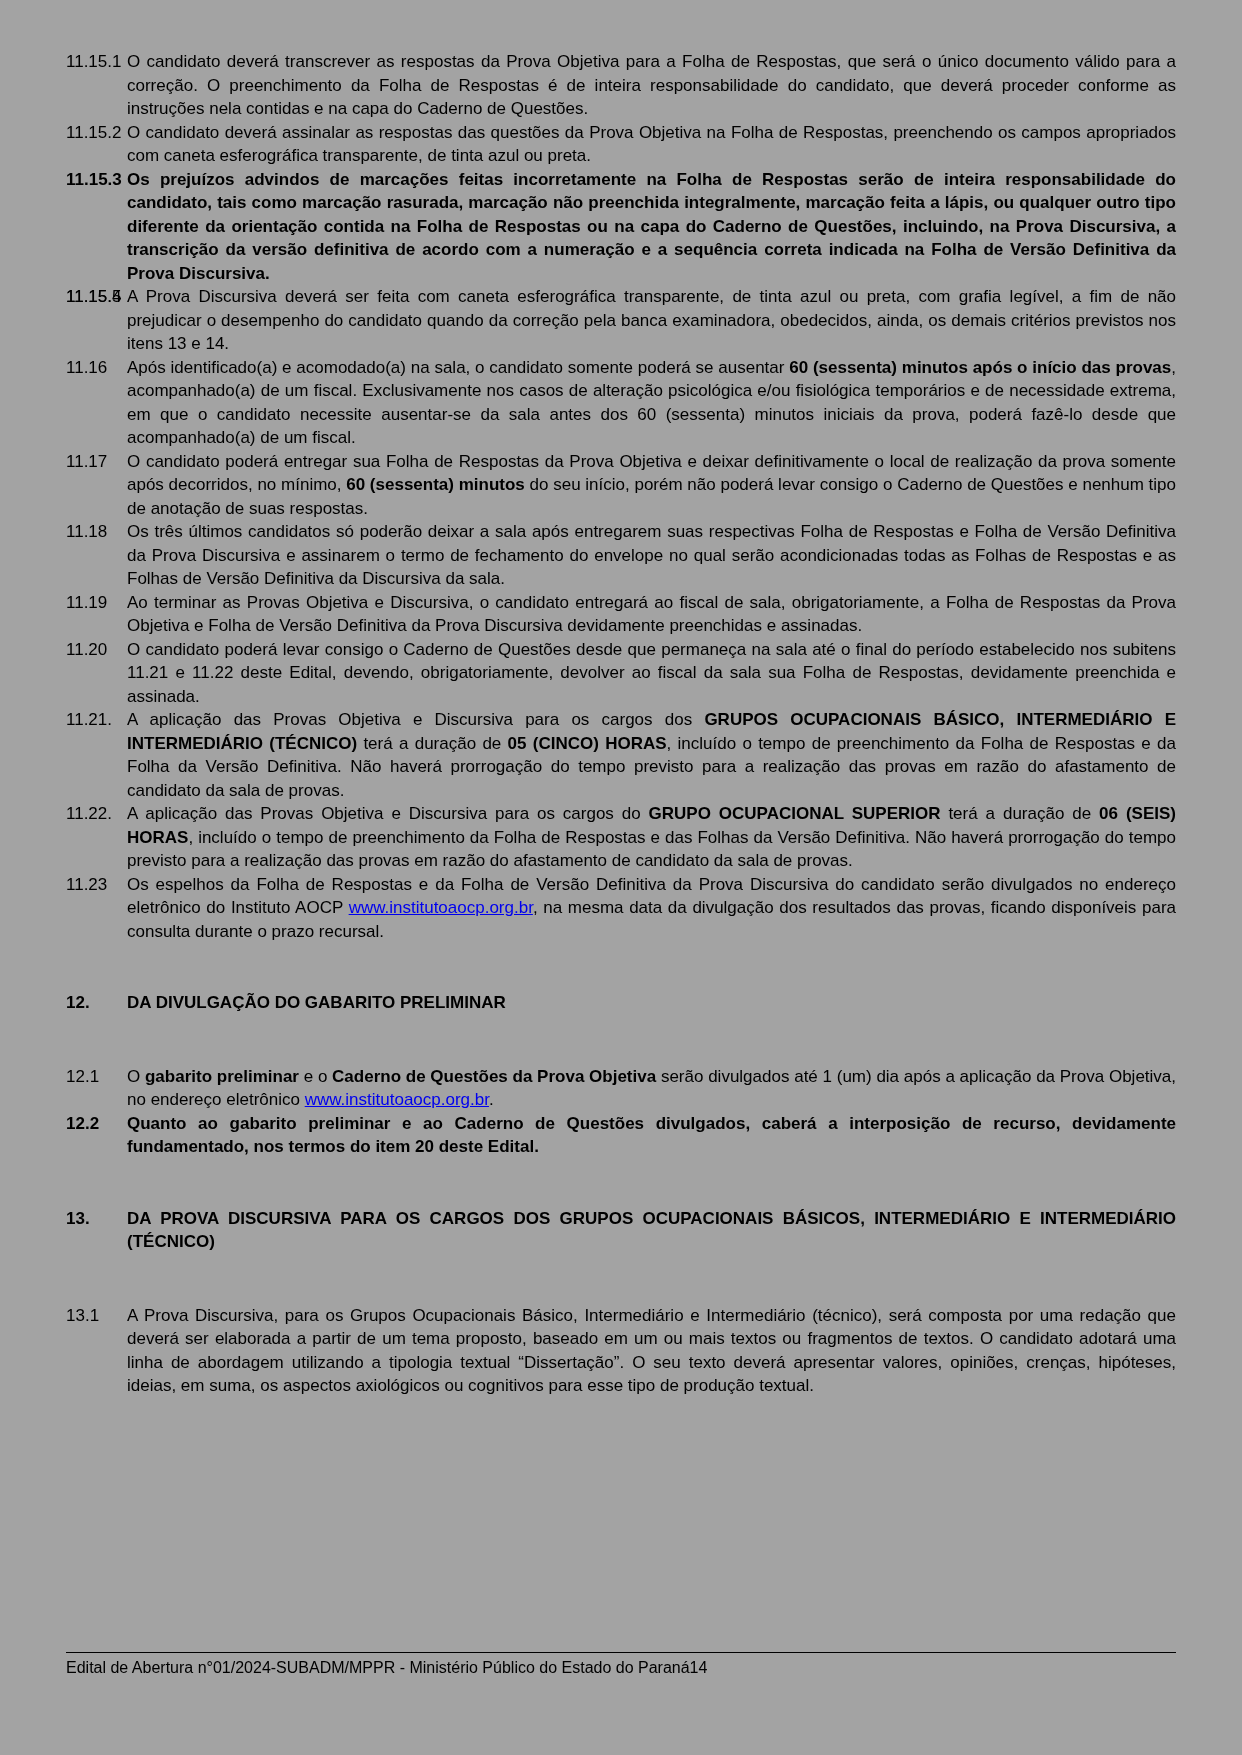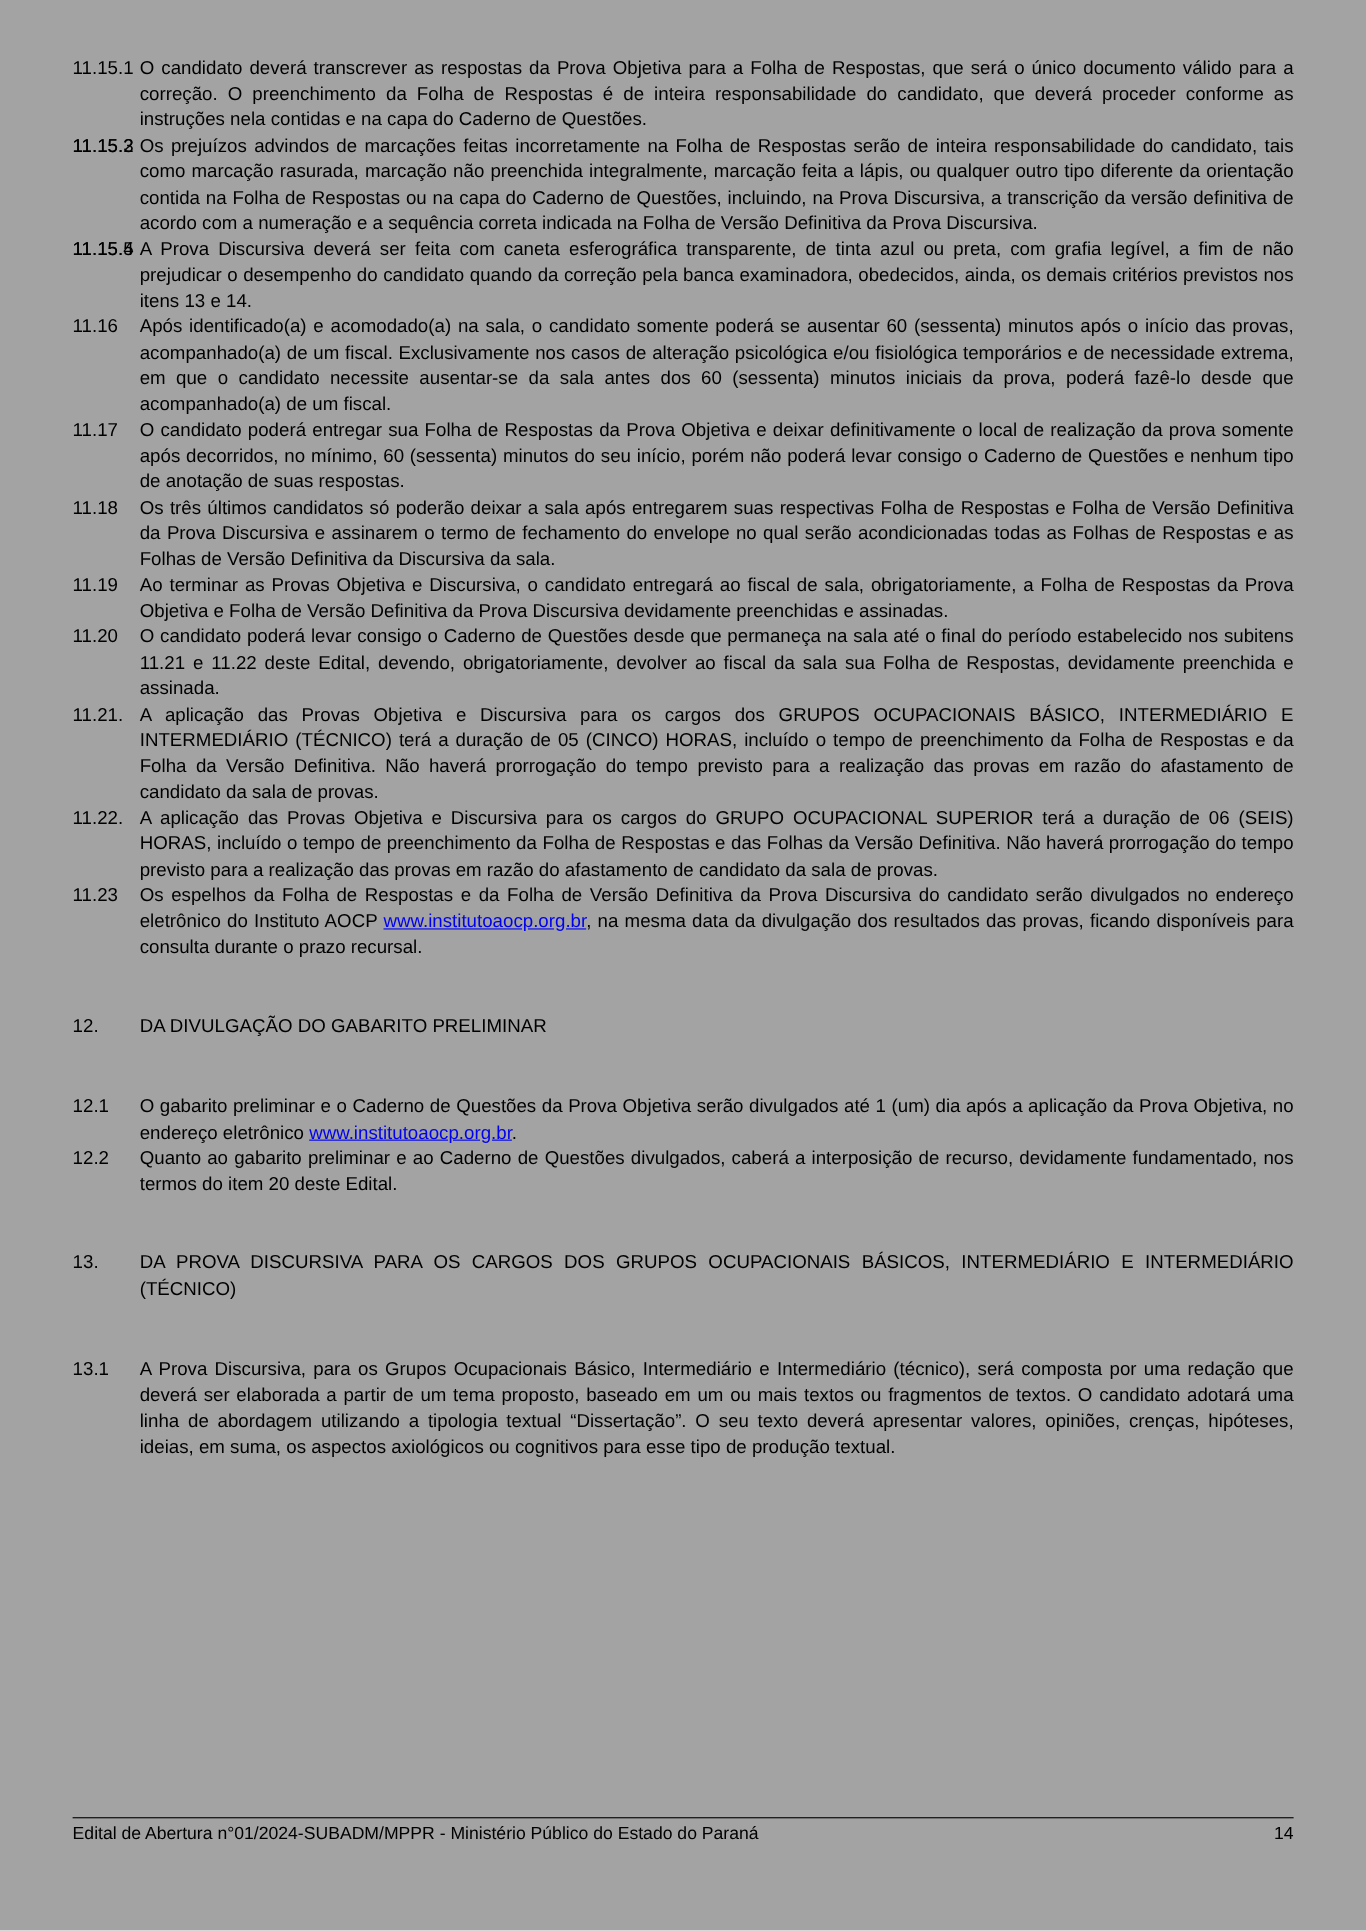--- a/index.html
+++ b/index.html
@@ -29,51 +29,50 @@
   .item .num {
     position: absolute;
     left: 0;
     top: 0;
     white-space: nowrap;
   }
   .heading {
     font-weight: 700;
     margin: 48px 0 50px 0;
   }
-  .b { font-weight: 400; }
+  .b { font-weight: 700; }
   a.doclink {
     color: #0000EE;
     text-decoration: underline;
     cursor: pointer;
   }
   .footer {
     position: absolute;
     left: 66px;
     width: 1110px;
     top: 1652px;
   }
   .footer-line {
     border-top: 1.5px solid #000000;
     height: 0;
   }
   .footer-row {
     display: flex;
-    justify-content: space-between;
     font-size: 16px;
     line-height: 22px;
     padding-top: 4px;
   }
 </style>
 </head>
 <body>
 
 <div class="page">
   <div class="content">
       <div class="item"><span class="num">11.15.1</span><span><span class="">O candidato deverá transcrever as respostas da Prova Objetiva para a Folha de Respostas, que será o único documento válido para a correção. O preenchimento da Folha de Respostas é de inteira responsabilidade do candidato, que deverá proceder conforme as instruções nela contidas e na capa do Caderno de Questões.</span></span></div>
-      <div class="item"><span class="num">11.15.2</span></div>
+      <div class="item"><span class="num">11.15.2</span><span><span class="">O candidato deverá assinalar as respostas das questões da Prova Objetiva na Folha de Respostas, preenchendo os campos apropriados com caneta esferográfica transparente, de tinta azul ou preta.</span></span></div>
       <div class="item"><span class="num b">11.15.3</span><span><span class="b">Os prejuízos advindos de marcações feitas incorretamente na Folha de Respostas serão de inteira responsabilidade do candidato, tais como marcação rasurada, marcação não preenchida integralmente, marcação feita a lápis, ou qualquer outro tipo diferente da orientação contida na Folha de Respostas ou na capa do Caderno de Questões, incluindo, na Prova Discursiva, a transcrição da versão definitiva de acordo com a numeração e a sequência correta indicada na Folha de Versão Definitiva da Prova Discursiva.</span></span></div>
       <div class="item"><span class="num">11.15.4</span></div>
       <div class="item"><span class="num">11.15.5</span><span><span class="">A Prova Discursiva deverá ser feita com caneta esferográfica transparente, de tinta azul ou preta, com grafia legível, a fim de não prejudicar o desempenho do candidato quando da correção pela banca examinadora, obedecidos, ainda, os demais critérios previstos nos itens 13 e 14.</span></span></div>
       <div class="item"><span class="num">11.16</span><span><span class="">Após identificado(a) e acomodado(a) na sala, o candidato somente poderá se ausentar </span><span class="b">60 (sessenta) minutos após o início das provas</span><span class="">, acompanhado(a) de um fiscal. Exclusivamente nos casos de alteração psicológica e/ou fisiológica temporários e de necessidade extrema, em que o candidato necessite ausentar-se da sala antes dos 60 (sessenta) minutos iniciais da prova, poderá fazê-lo desde que acompanhado(a) de um fiscal.</span></span></div>
       <div class="item"><span class="num">11.17</span><span><span class="">O candidato poderá entregar sua Folha de Respostas da Prova Objetiva e deixar definitivamente o local de realização da prova somente após decorridos, no mínimo, </span><span class="b">60 (sessenta) minutos</span><span class=""> do seu início, porém não poderá levar consigo o Caderno de Questões e nenhum tipo de anotação de suas respostas.</span></span></div>
       <div class="item"><span class="num">11.18</span><span><span class="">Os três últimos candidatos só poderão deixar a sala após entregarem suas respectivas Folha de Respostas e Folha de Versão Definitiva da Prova Discursiva e assinarem o termo de fechamento do envelope no qual serão acondicionadas todas as Folhas de Respostas e as Folhas de Versão Definitiva da Discursiva da sala.</span></span></div>
       <div class="item"><span class="num">11.19</span><span><span class="">Ao terminar as Provas Objetiva e Discursiva, o candidato entregará ao fiscal de sala, obrigatoriamente, a Folha de Respostas da Prova Objetiva e Folha de Versão Definitiva da Prova Discursiva devidamente preenchidas e assinadas.</span></span></div>
       <div class="item"><span class="num">11.20</span><span><span class="">O candidato poderá levar consigo o Caderno de Questões desde que permaneça na sala até o final do período estabelecido nos subitens 11.21 e 11.22 deste Edital, devendo, obrigatoriamente, devolver ao fiscal da sala sua Folha de Respostas, devidamente preenchida e assinada.</span></span></div>
       <div class="item"><span class="num">11.21.</span><span><span class="">A aplicação das Provas Objetiva e Discursiva para os cargos dos </span><span class="b">GRUPOS OCUPACIONAIS BÁSICO, INTERMEDIÁRIO E INTERMEDIÁRIO (TÉCNICO)</span><span class=""> terá a duração de </span><span class="b">05 (CINCO) HORAS</span><span class="">, incluído o tempo de preenchimento da Folha de Respostas e da Folha da Versão Definitiva. Não haverá prorrogação do tempo previsto para a realização das provas em razão do afastamento de candidato da sala de provas.</span></span></div>
       <div class="item"><span class="num">11.22.</span><span><span class="">A aplicação das Provas Objetiva e Discursiva para os cargos do </span><span class="b">GRUPO OCUPACIONAL SUPERIOR</span><span class=""> terá a duração de </span><span class="b">06 (SEIS) HORAS</span><span class="">, incluído o tempo de preenchimento da Folha de Respostas e das Folhas da Versão Definitiva. Não haverá prorrogação do tempo previsto para a realização das provas em razão do afastamento de candidato da sala de provas.</span></span></div>

